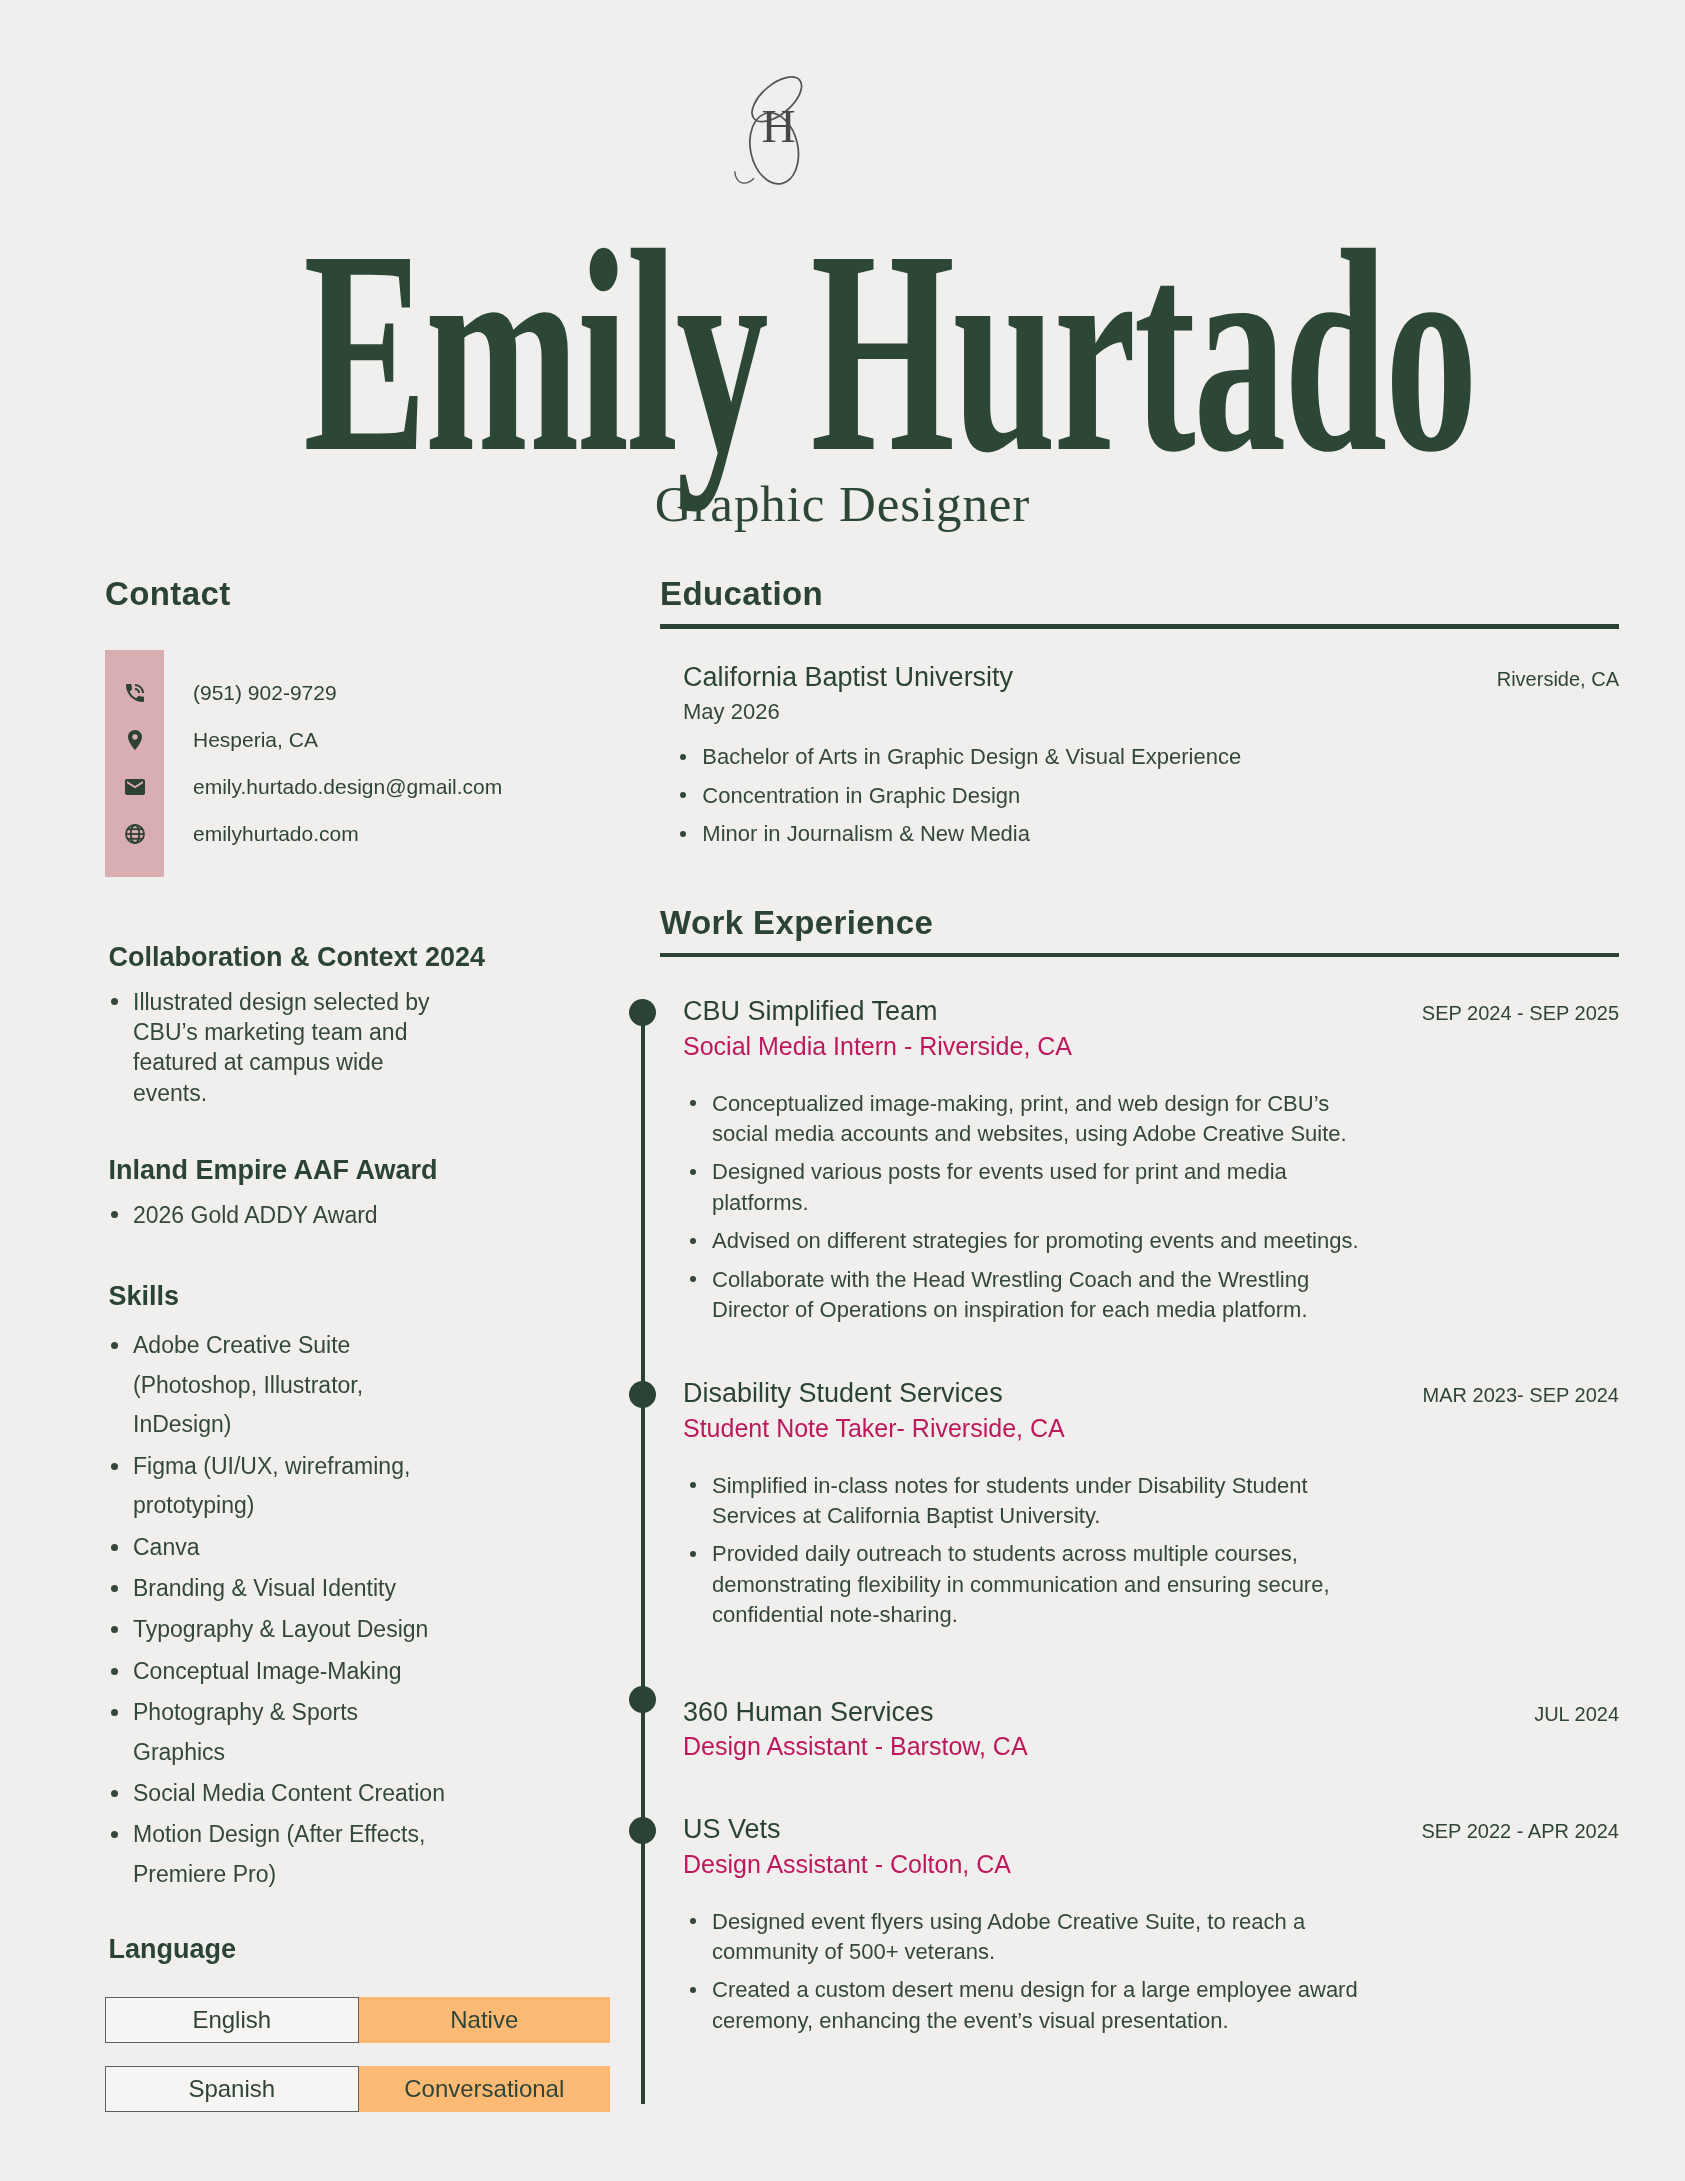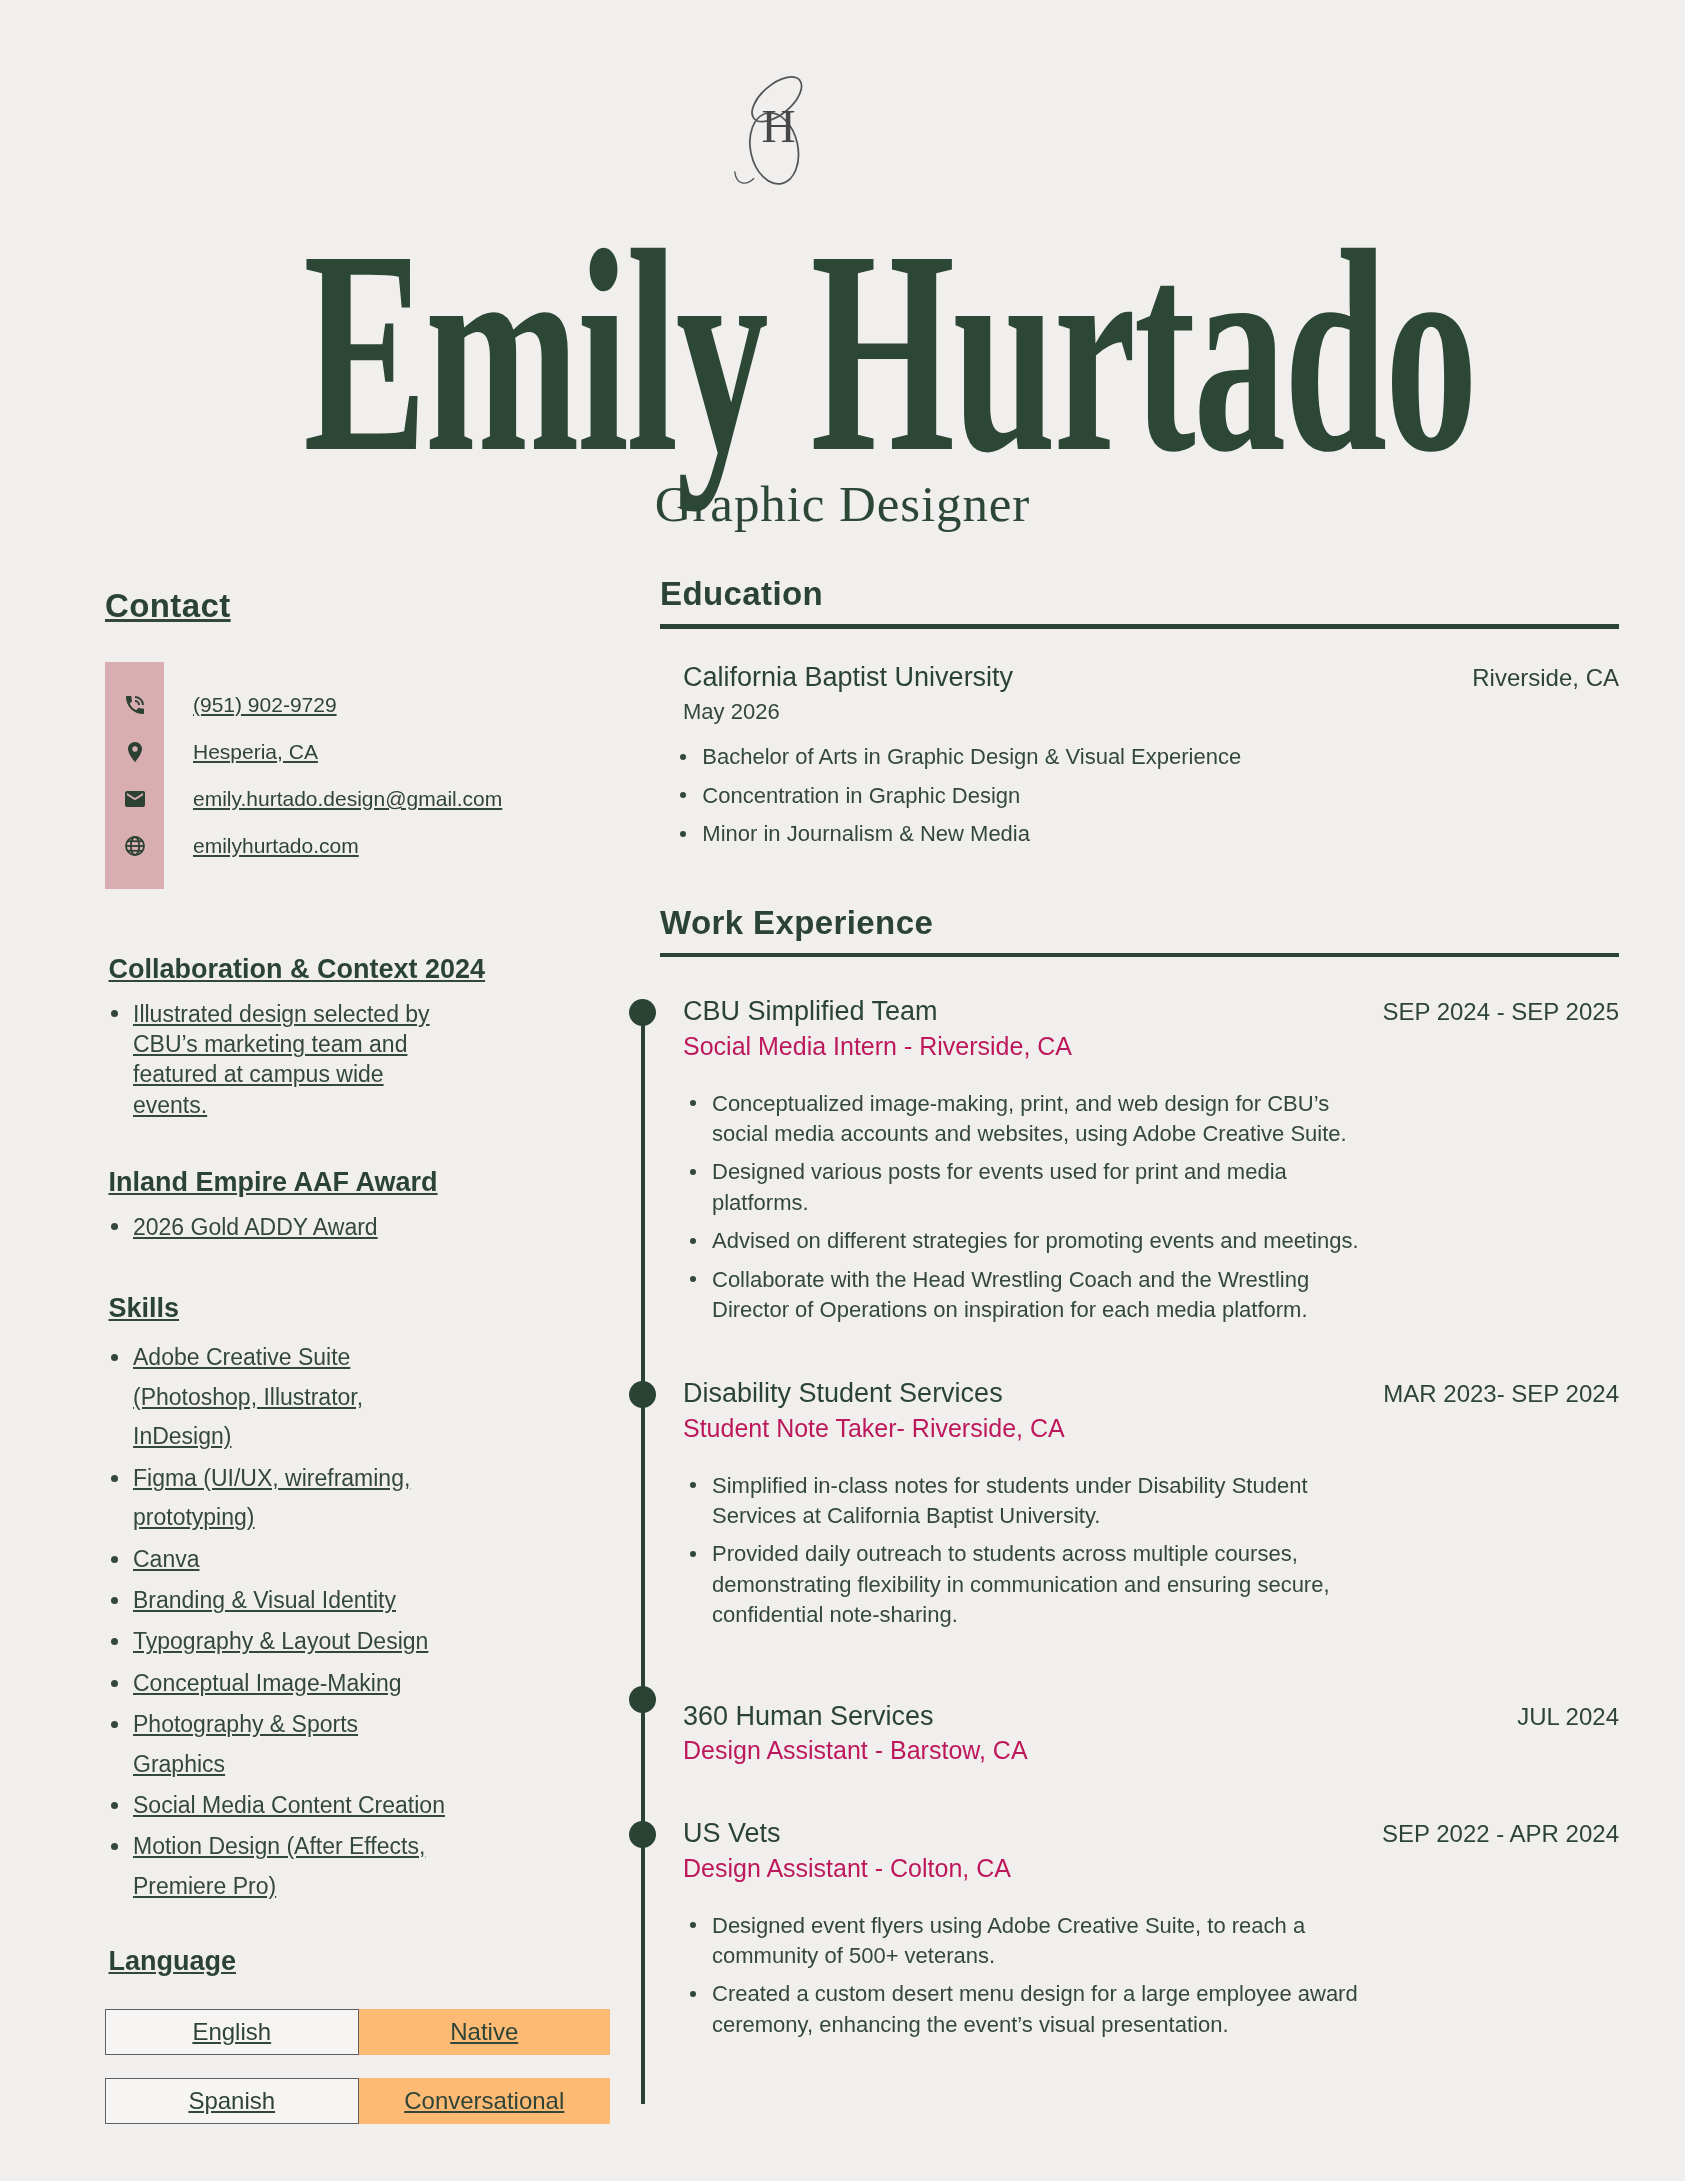--- a/index.html
+++ b/index.html
@@ -19,21 +19,21 @@
     transform:scaleX(.64); transform-origin:50% 0; letter-spacing:-3.5px;
     white-space:nowrap;
   }
   .subtitle {
     position:absolute; left:0; top:475px; width:100%;
     text-align:center; font-family:"Liberation Serif", serif;
     font-weight:500; font-size:51px; color:#2d4737; letter-spacing:0.9px;
   }
 
   
-  .left-col  { position:absolute; left:105px; top:587px; width:527px; color:#33473a;text-decoration:underline; }
+  .left-col  { position:absolute; left:105px; top:575px; width:527px; color:#33473a; }
   .right-col { position:absolute; left:660px; top:575px; width:959px; color:#33473a; }
 
   h2.sec { font-size:33px; font-weight:700; color:#2b4335; letter-spacing:0.4px; }
   .rule { height:4.4px; background:#2b4335; margin-top:11.4px; }
 
   
   .contact-block { position:relative; margin-top:37px; padding:19.3px 0; }
   .pink-bar { position:absolute; left:0; top:0; bottom:0; width:59px; background:#d9aeb2; }
   .contact-row { position:relative; display:flex; align-items:center; height:47px; }
   .icon-cell { width:59px; display:flex; justify-content:center; align-items:center; }
@@ -67,21 +67,21 @@
     flex:1; display:flex; align-items:center; justify-content:center;
     font-size:24px; color:#2f4437;
   }
   .lang-name  { background:#f6f5f3; border:1.8px solid #606060; }
   .lang-level { background:#fdba74; }
 
   
   .edu-entry { margin-top:33px; padding-left:23px; }
   .entry-head { display:flex; justify-content:space-between; align-items:baseline; }
   .entry-title { font-size:27px; font-weight:400; color:#2b4335; }
-  .entry-loc, .entry-date { font-size:24px; font-weight:400; color:#2e4436; white-space:nowrap; }
+  .entry-loc, .entry-date { font-size:20px; font-weight:400; color:#2e4436; white-space:nowrap; }
   .edu-when { font-size:22px; margin-top:6.1px; color:#33473a; }
   ul.body-list { list-style:none; margin-top:17.6px; }
   ul.body-list li {
     position:relative; padding-left:29px; font-size:22px;
     line-height:1.38; margin-bottom:8px; color:#33473a;
   }
   ul.body-list li::before {
     content:""; position:absolute; left:7px; top:11.4px;
     width:6.1px; height:6.1px; border-radius:50%; background:#33473a;
   }

